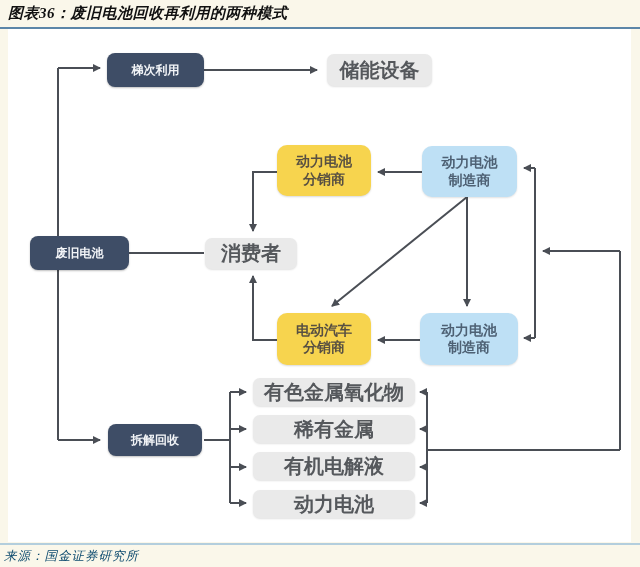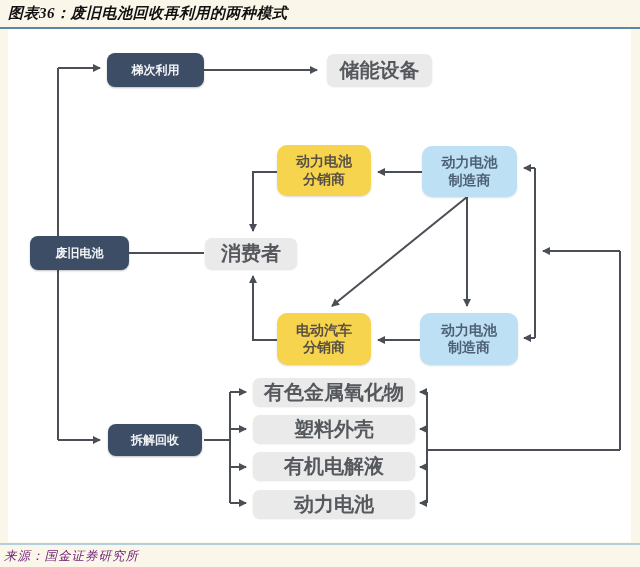--- a/index.html
+++ b/index.html
@@ -23,21 +23,21 @@
     position:absolute;left:0;top:27px;width:640px;height:2px;
     background:#5C86A8;
   }
   .rule-bottom{
     position:absolute;left:0;top:543px;width:640px;height:2px;
     background:#B3CEDD;
   }
   .source-note{
     position:absolute;left:4px;top:548px;
     font-family:"Liberation Serif", serif;
-    font-style:italic;font-size:12.5px;color:#701a75;
+    font-style:italic;font-size:12.5px;color:#0c4a6e;
     letter-spacing:1px;
   }
   svg.connectors{position:absolute;left:0;top:0;z-index:2;}
   .node{
     position:absolute;z-index:3;
     display:flex;align-items:center;justify-content:center;
     text-align:center;font-weight:bold;
     white-space:pre-line;line-height:1.25;
     box-sizing:border-box;
   }
@@ -131,20 +131,20 @@
 <div class="node yellow" style="left:277px;top:313px;width:94px;height:52px;">电动汽车
 分销商</div>
 
 <div class="node blue" style="left:420px;top:313px;width:98px;height:52px;">动力电池
 制造商</div>
 
 <div class="node navy" style="left:108px;top:424px;width:94px;height:32px;">拆解回收</div>
 
 <div class="node gray" style="left:253px;top:378px;width:162px;height:28px;">有色金属氧化物</div>
 
-<div class="node gray" style="left:253px;top:415px;width:162px;height:28px;">塑料外壳</div>
+<div class="node gray" style="left:253px;top:415px;width:162px;height:28px;">稀有金属</div>
 
 <div class="node gray" style="left:253px;top:452px;width:162px;height:28px;">有机电解液</div>
 
 <div class="node gray" style="left:253px;top:490px;width:162px;height:28px;">动力电池</div>
 
 <div class="rule-bottom"></div>
 <div class="source-note">来源：国金证券研究所</div>
 
 </body></html>

